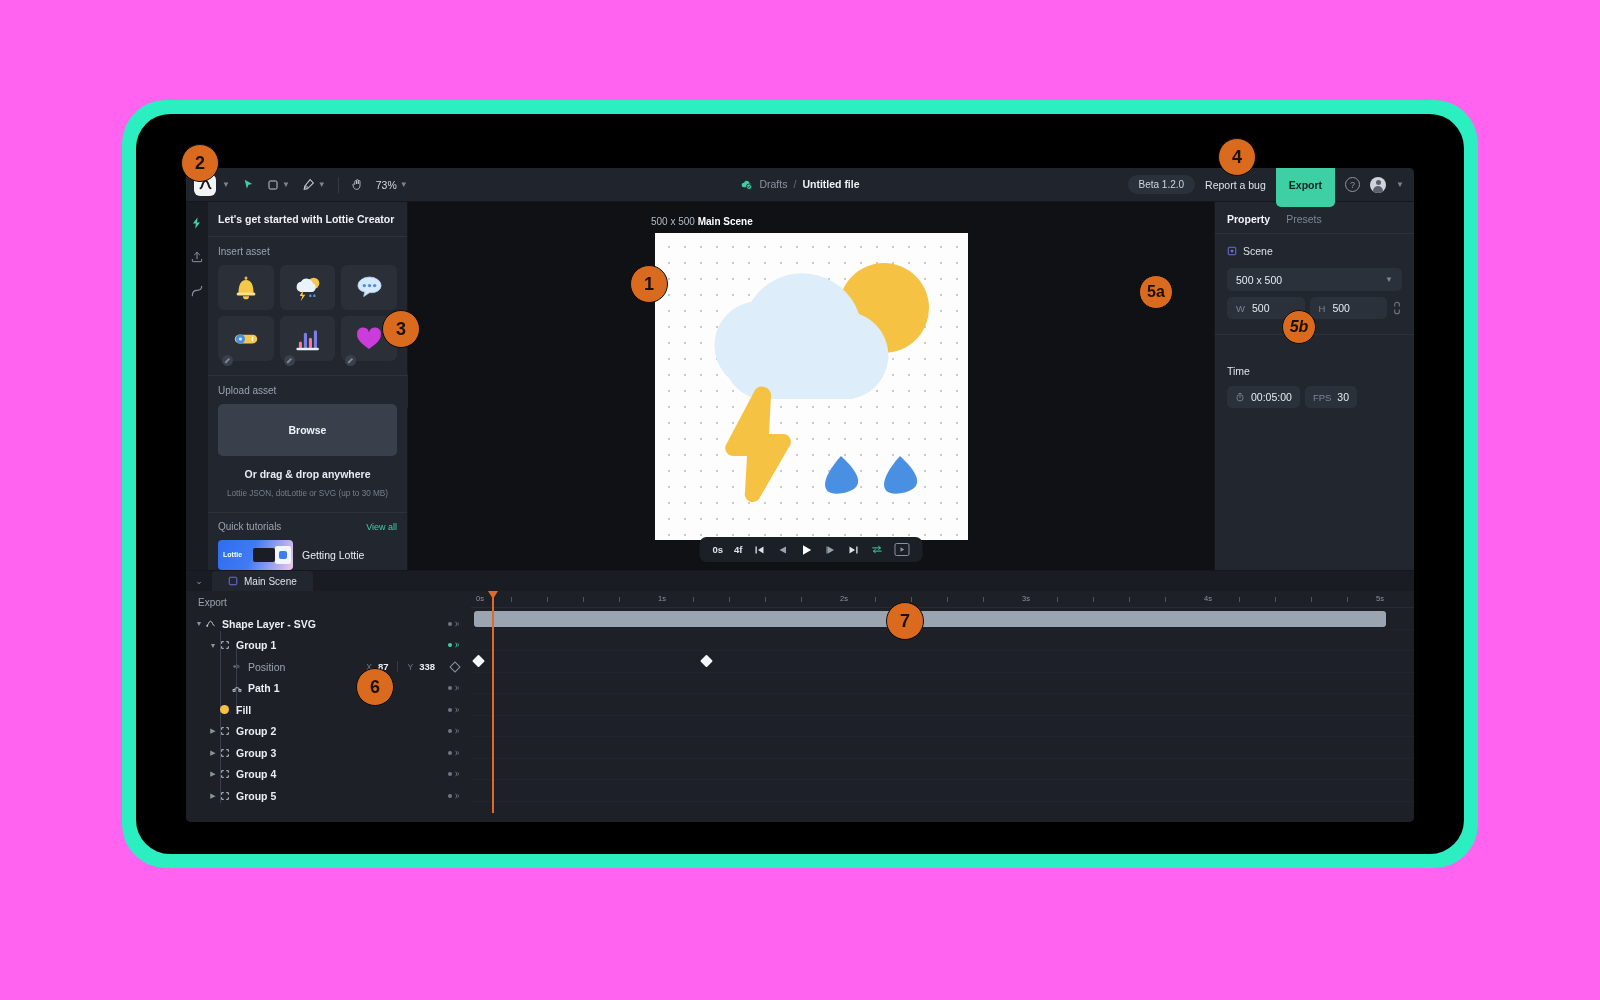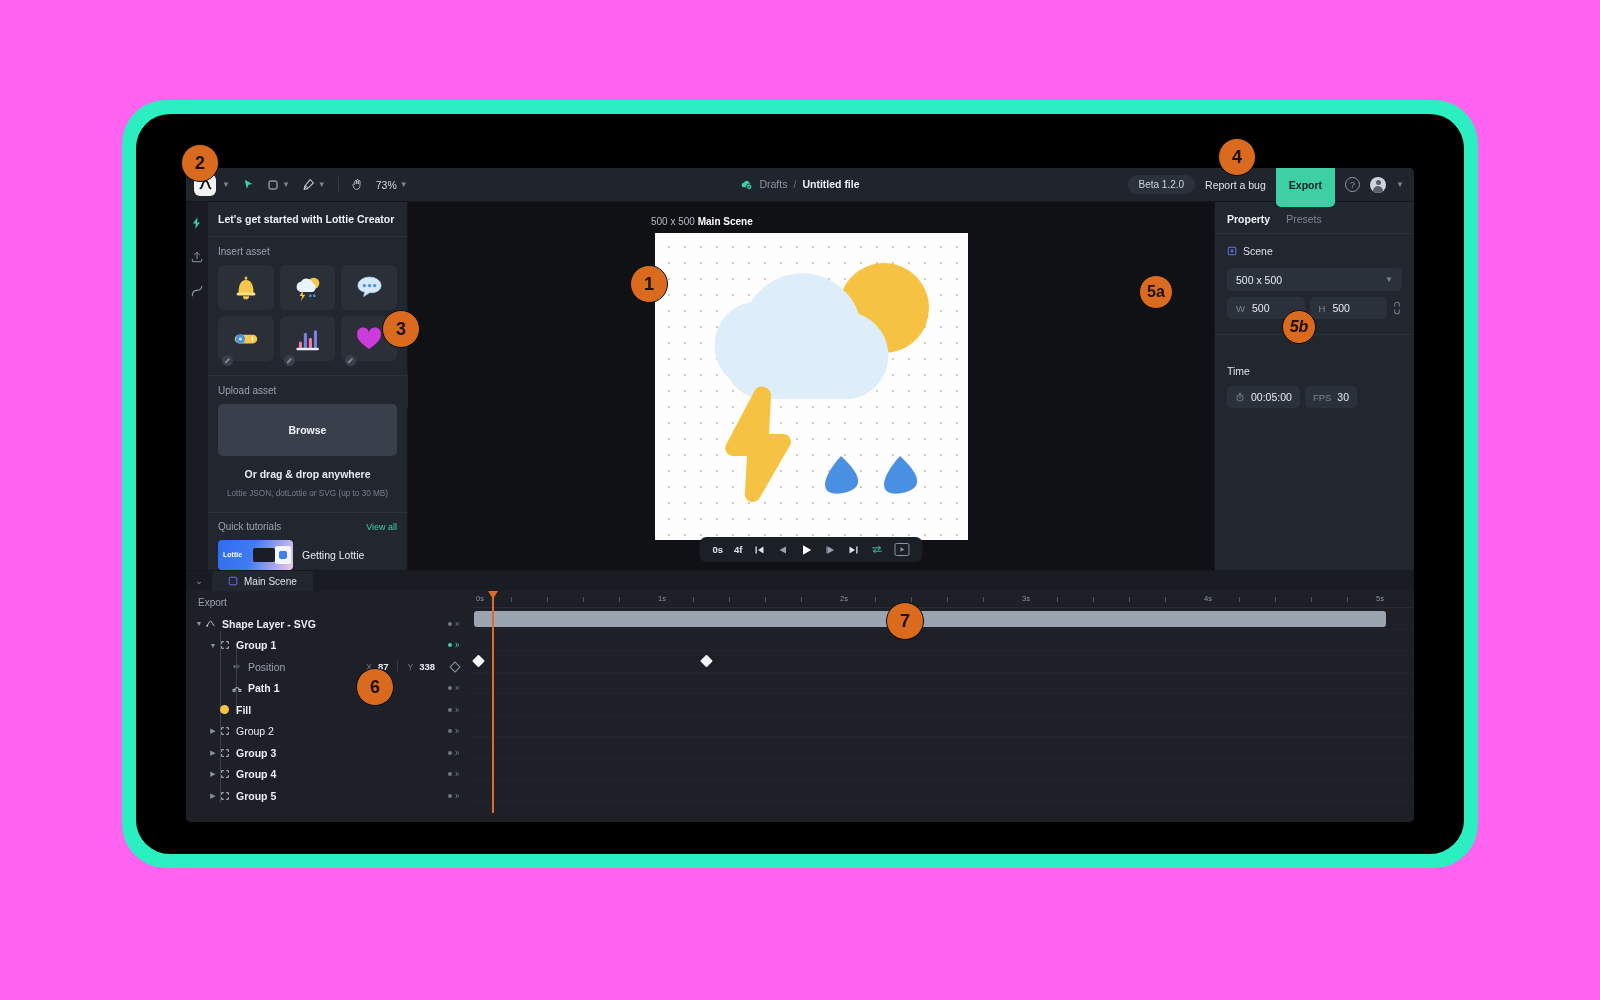--- a/index.html
+++ b/index.html
@@ -735,21 +735,21 @@
               </span>
             </div>
 
             <div class="layer-row" style="padding-left:22px">
               <span class="lr-caret">▶</span>
               <span class="lr-ico">
                   <svg width="10" height="10" viewBox="0 0 24 24">
                     <path d="M4 8 V4 H8 M16 4 H20 V8 M20 16 V20 H16 M8 20 H4 V16" stroke="#cfd5df" stroke-width="2.2" fill="none" stroke-linecap="round"></path>
                   </svg>
                 </span>
-              <span style="font-weight:normal">Group 2</span>
+              <span style="font-weight:bold">Group 2</span>
               <span class="lr-eye">
                   <span class="eye-dot" style="background:#6f7785"></span>
                   <svg width="8" height="8" viewBox="0 0 24 24">
                     <path d="M9 6 a9 9 0 0 1 0 12 M15 8 a6 6 0 0 1 0 8" stroke="#6f7785" stroke-width="2.4" fill="none" stroke-linecap="round"></path>
                   </svg>
                 </span>
             </div>
 
             <div class="layer-row" style="padding-left:22px">
               <span class="lr-caret">▶</span>

